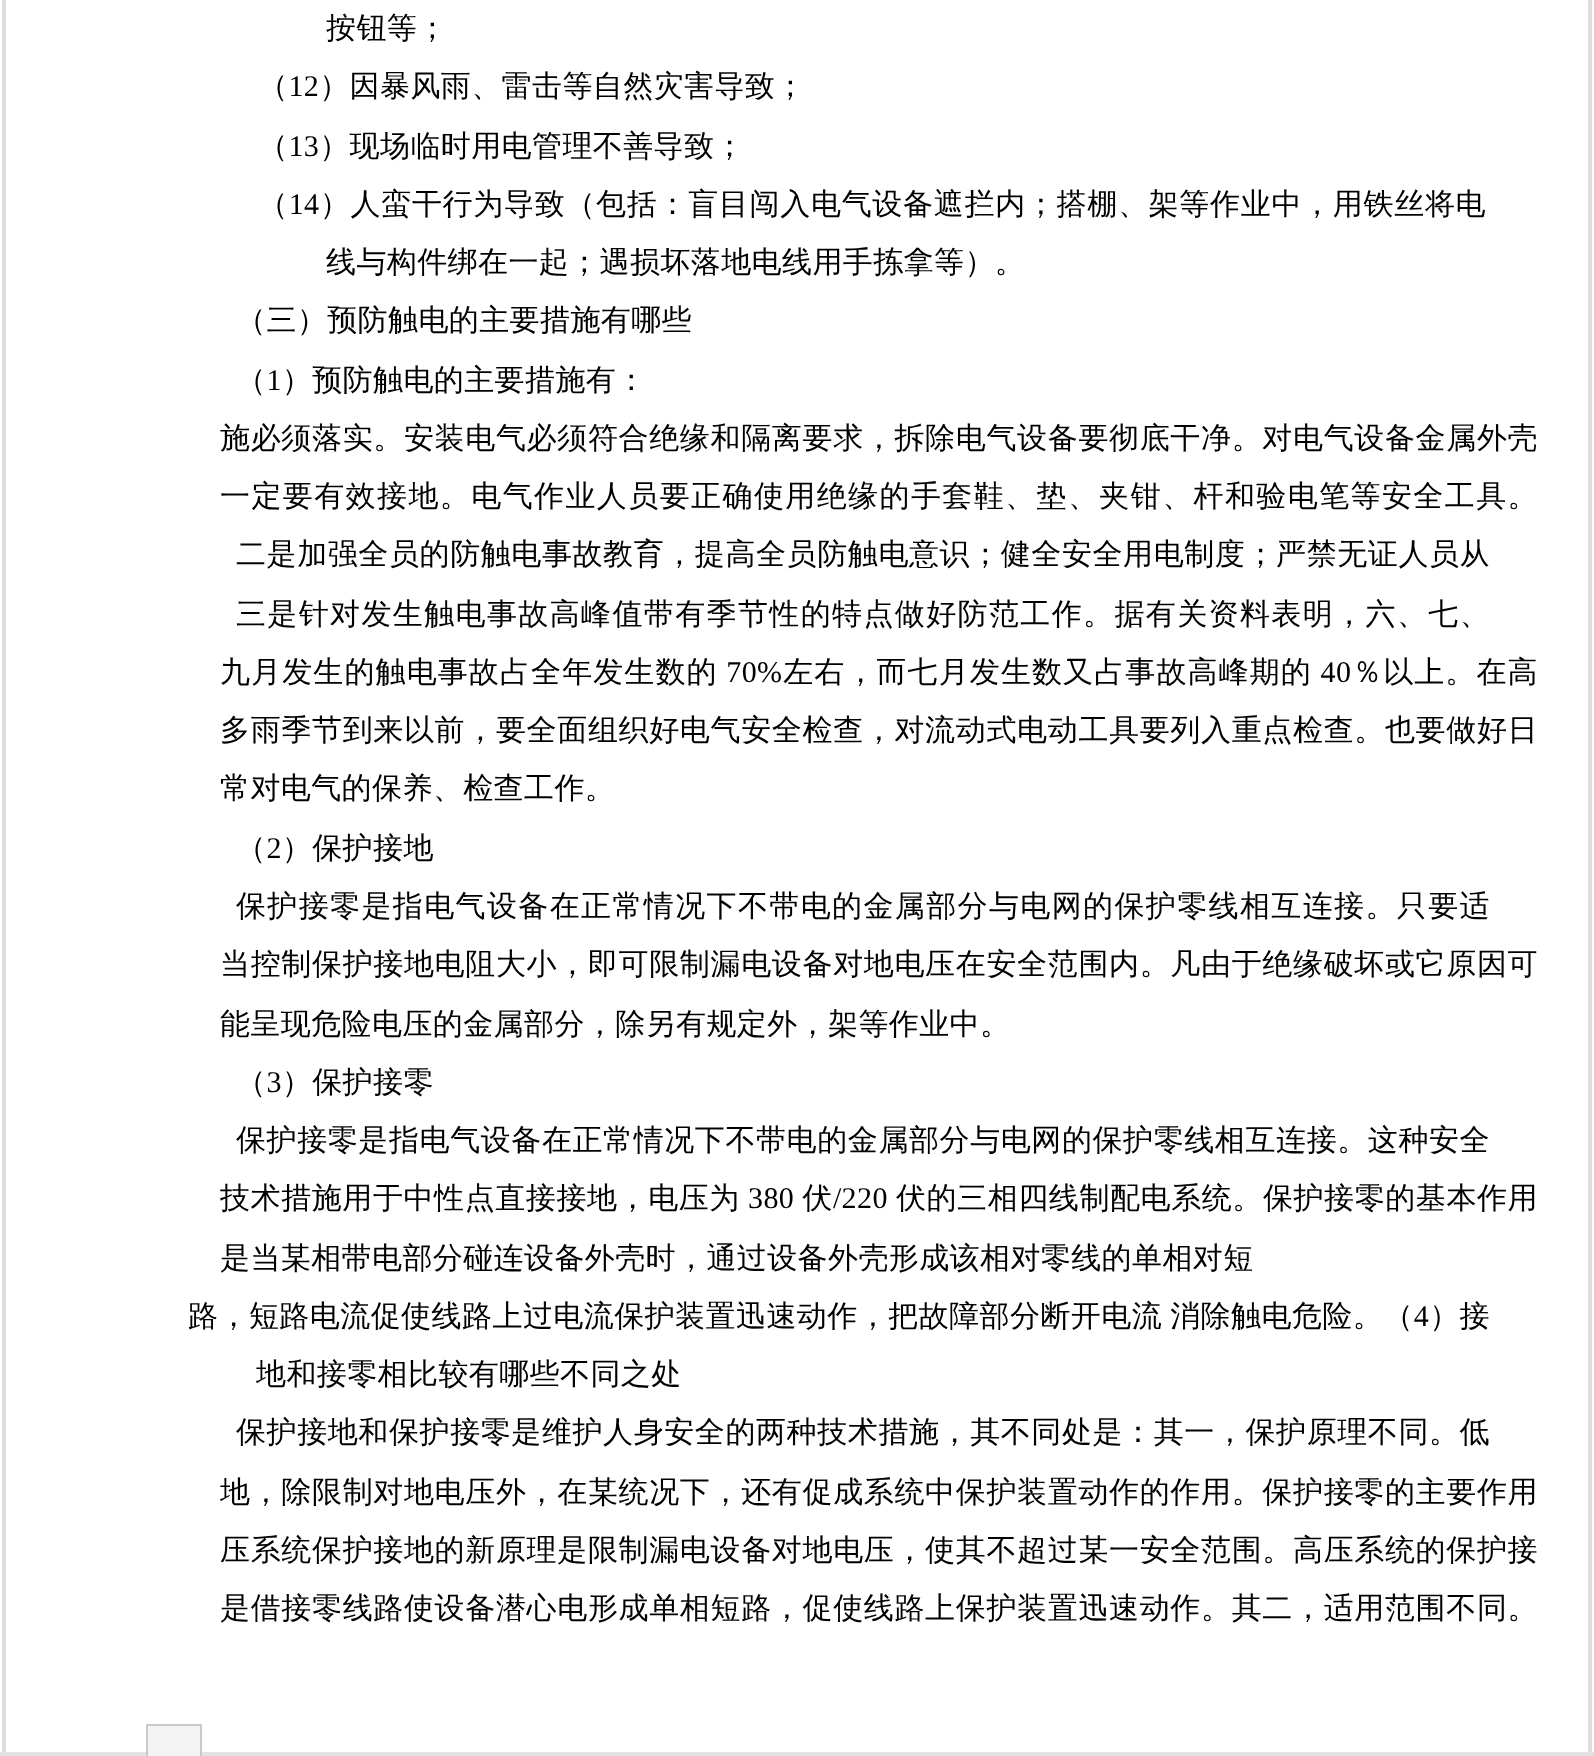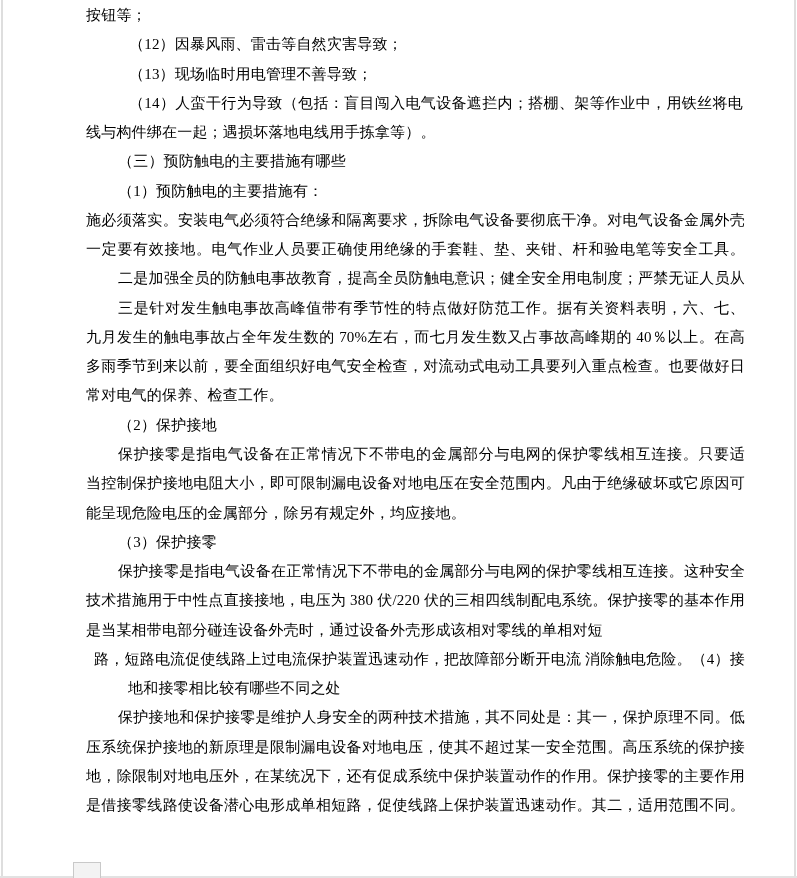--- a/index.html
+++ b/index.html
@@ -11,32 +11,32 @@
   .page-edge{position:absolute;background:#dedede;}
   #edge-left{left:1px;top:0;width:2px;height:878px;}
   #edge-right{left:794px;top:0;width:2px;height:878px;}
   #edge-bottom{left:0;top:876px;width:797px;height:2px;background:#e2e2e2;}
   .doc{
     position:absolute;left:86px;top:0;width:659px;padding-top:1px;
     color:#000;
   }
   .line{
     height:29.27px;line-height:29.27px;font-size:15px;
-    letter-spacing:0.2px;white-space:nowrap;text-align:left;
+    letter-spacing:0.2px;white-space:nowrap;text-align:left;margin-left:24px;
   }
   .full{
     white-space:normal;text-align:justify;text-align-last:justify;
     overflow:hidden;
   }
   .bold{font-weight:normal;}
   .ml8{margin-left:8px;width:651px;}
   .ml32{margin-left:32px;width:627px;}
   .ml42{margin-left:42px;width:617px;}
   .ml45{margin-left:43px;width:614px;}
-  .ml77{width:582px;}
+  .ml77{margin-left:77px;width:582px;}
   .w{width:659px;}
   #partial-box{
     position:absolute;left:73px;top:862px;width:26px;height:15px;
     background:#f3f3f3;border:1px solid #c9c9c9;border-bottom:none;
   }
 </style>
 </head>
 <body>
 
 <div id="edge-left" class="page-edge"></div>
@@ -54,26 +54,26 @@
   <div class="line w full">施必须落实。安装电气必须符合绝缘和隔离要求，拆除电气设备要彻底干净。对电气设备金属外壳</div>
   <div class="line w full">一定要有效接地。电气作业人员要正确使用绝缘的手套鞋、垫、夹钳、杆和验电笔等安全工具。</div>
   <div class="line ml32 full">二是加强全员的防触电事故教育，提高全员防触电意识；健全安全用电制度；严禁无证人员从</div>
   <div class="line ml32 full">三是针对发生触电事故高峰值带有季节性的特点做好防范工作。据有关资料表明，六、七、八、、</div>
   <div class="line w full">九月发生的触电事故占全年发生数的 70%左右，而七月发生数又占事故高峰期的 40％以上。在高温</div>
   <div class="line w full">多雨季节到来以前，要全面组织好电气安全检查，对流动式电动工具要列入重点检查。也要做好日</div>
   <div class="line w">常对电气的保养、检查工作。</div>
   <div class="line ml32">（2）保护接地</div>
   <div class="line ml32 full">保护接零是指电气设备在正常情况下不带电的金属部分与电网的保护零线相互连接。只要适</div>
   <div class="line w full">当控制保护接地电阻大小，即可限制漏电设备对地电压在安全范围内。凡由于绝缘破坏或它原因可</div>
-  <div class="line w">能呈现危险电压的金属部分，除另有规定外，均应接地。</div>
+  <div class="line w">能呈现危险电压的金属部分，除另有规定外，架等作业中。</div>
   <div class="line ml32">（3）保护接零</div>
   <div class="line ml32 full">保护接零是指电气设备在正常情况下不带电的金属部分与电网的保护零线相互连接。这种安全</div>
   <div class="line w full">技术措施用于中性点直接接地，电压为 380 伏/220 伏的三相四线制配电系统。保护接零的基本作用</div>
   <div class="line w">是当某相带电部分碰连设备外壳时，通过设备外壳形成该相对零线的单相对短</div>
   <div class="line ml8 full">路，短路电流促使线路上过电流保护装置迅速动作，把故障部分断开电流 消除触电危险。（4）接</div>
   <div class="line ml42">地和接零相比较有哪些不同之处</div>
   <div class="line ml32 full">保护接地和保护接零是维护人身安全的两种技术措施，其不同处是：其一，保护原理不同。低</div>
+  <div class="line w full">地，除限制对地电压外，在某统况下，还有促成系统中保护装置动作的作用。保护接零的主要作用</div>
   <div class="line w full">压系统保护接地的新原理是限制漏电设备对地电压，使其不超过某一安全范围。高压系统的保护接</div>
-  <div class="line w full">地，除限制对地电压外，在某统况下，还有促成系统中保护装置动作的作用。保护接零的主要作用</div>
   <div class="line w full">是借接零线路使设备潜心电形成单相短路，促使线路上保护装置迅速动作。其二，适用范围不同。</div>
 </div>
 
 <div id="partial-box"></div>
 
 </body></html>

